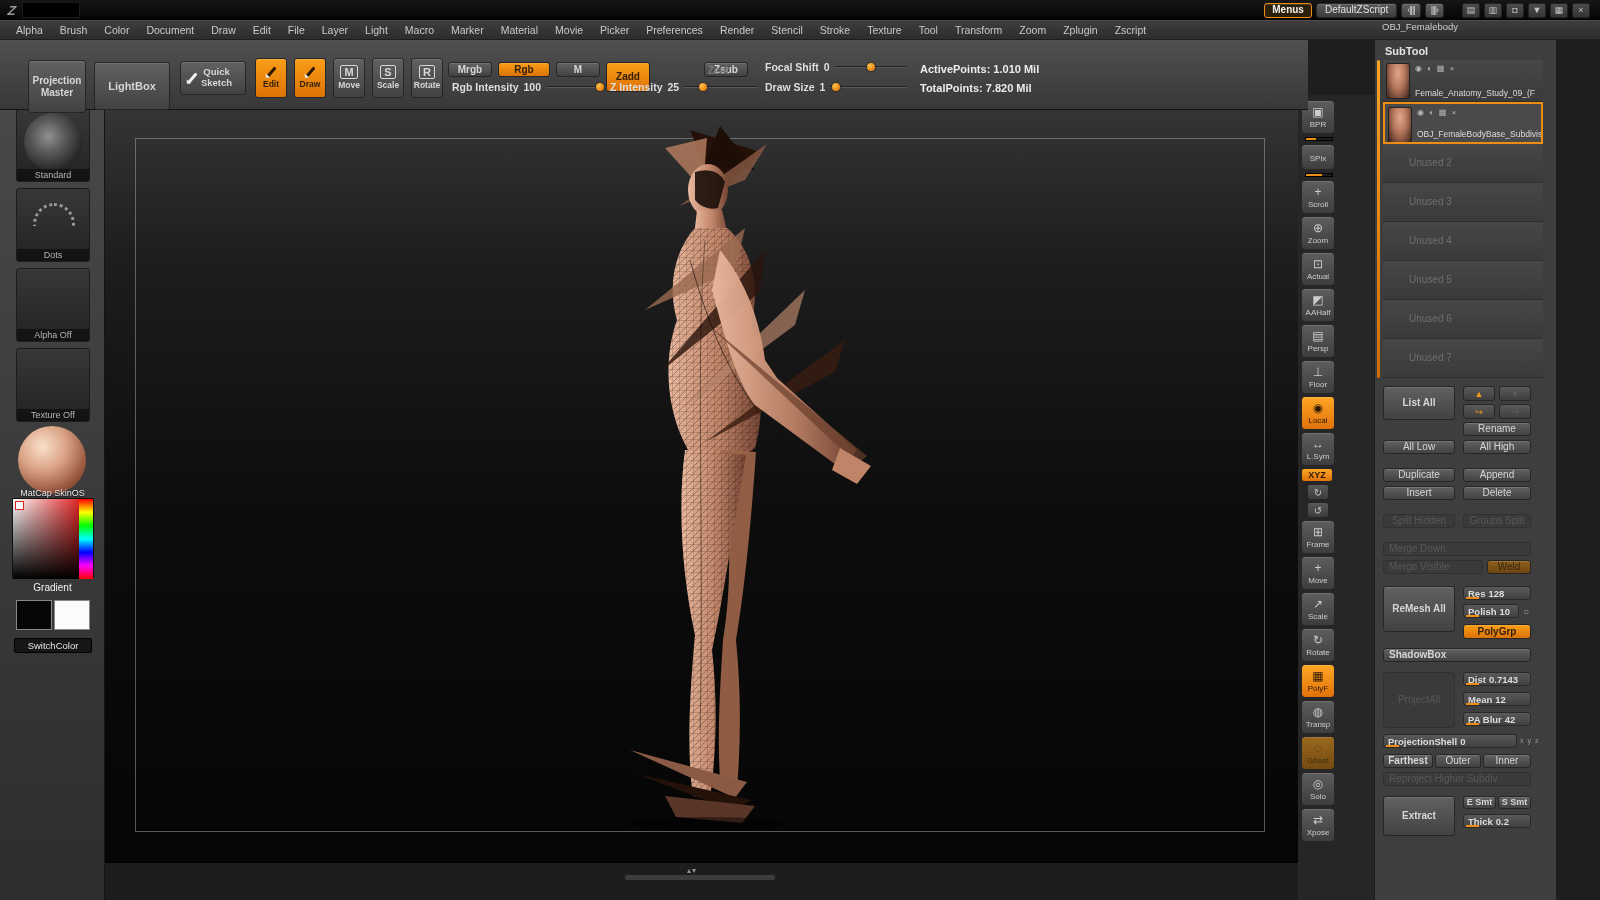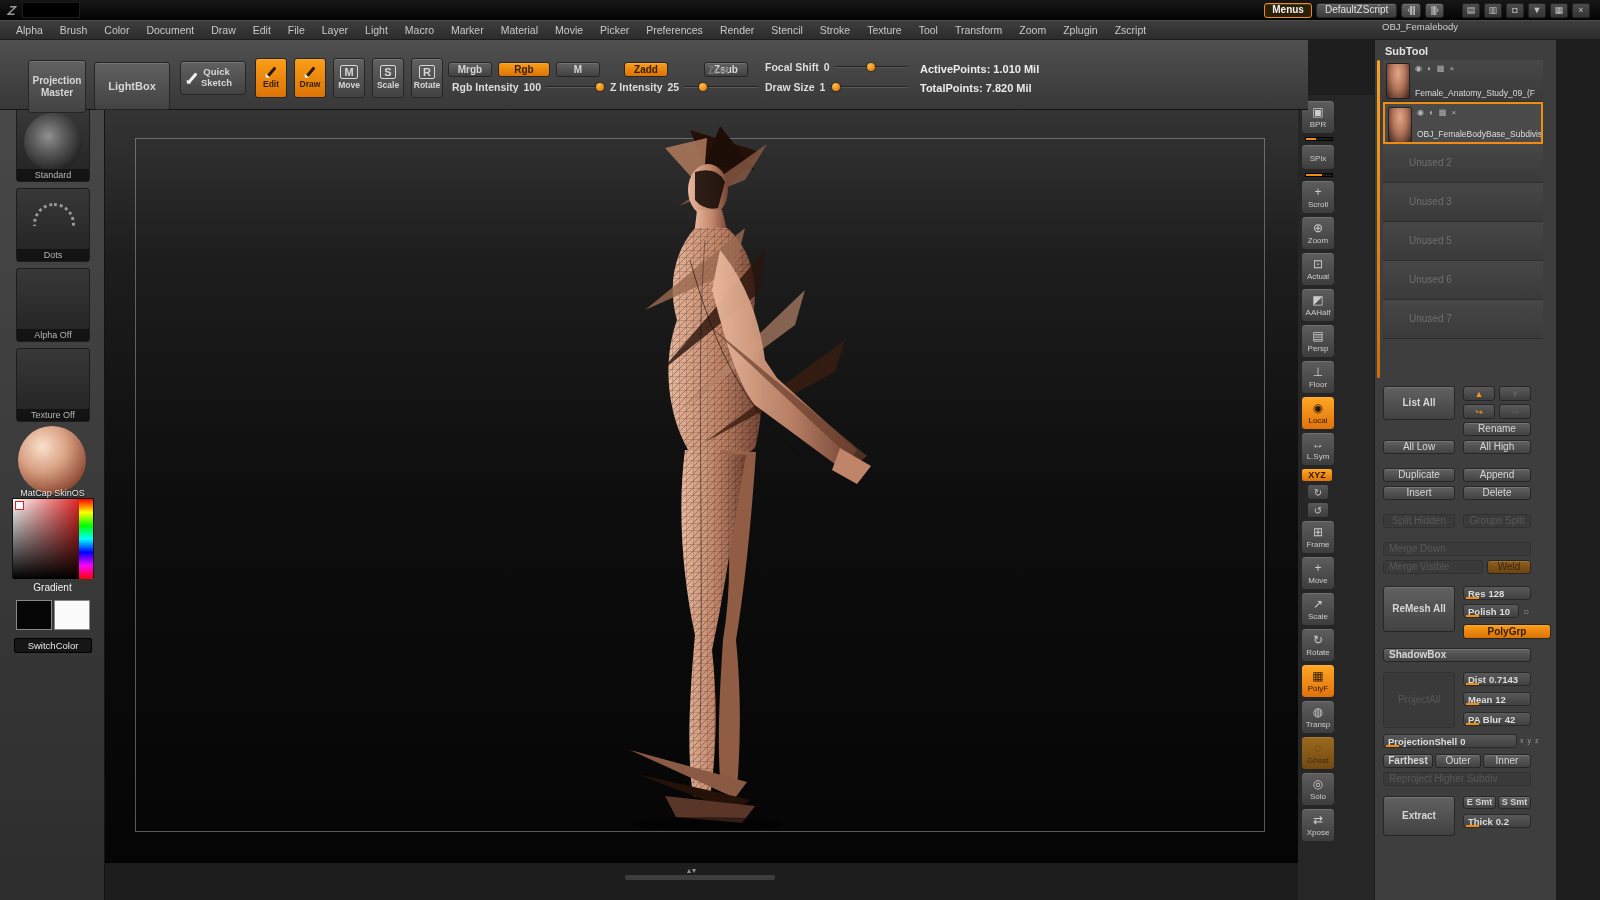--- a/index.html
+++ b/index.html
@@ -218,21 +218,21 @@
     <button class="btn org" style="position:absolute;left:498px;top:22px;width:52px;height:15px;">Rgb</button>
     <button class="btn" style="position:absolute;left:556px;top:22px;width:44px;height:15px;font-weight:bold;">M</button>
     <div class="tslider" style="left:452px;top:40px;width:150px;height:14px;">
       <span class="tl">Rgb Intensity</span>
       <span class="tl">100</span>
       <span class="track">
           <i class="thumbdot" style="left:calc(100% - 6px);"></i>
         </span>
     </div>
 
-    <button class="btn org" style="position:absolute;left:624px;top:22px;width:44px;height:15px;">Zadd</button>
+    <button class="btn org" style="position:absolute;left:606px;top:22px;width:44px;height:30px;">Zadd</button>
     <button class="btn" style="position:absolute;left:656px;top:22px;width:44px;height:15px;font-weight:bold;margin-left:48px;">Zsub</button>
     <span style="position:absolute;left:708px;top:25px;font-size:10px;color:#7b7b7b;font-weight:bold;">Zcut</span>
     <div class="tslider" style="left:610px;top:40px;width:148px;height:14px;">
       <span class="tl">Z Intensity</span>
       <span class="tl">25</span>
       <span class="track">
           <i class="thumbdot" style="left:calc(25% - 4px);"></i>
         </span>
     </div>
 
@@ -452,20 +452,23 @@
         </span>
         <span class="stlabel">OBJ_FemaleBodyBase_Subdivis</span>
       </div>
       <div class="strow unused">
         <span class="unlabel">Unused 2</span>
         </div>
       <div class="strow unused">
         <span class="unlabel">Unused 3</span>
         </div>
       <div class="strow unused">
+        <span class="unlabel">Unused 4</span>
+        </div>
+      <div class="strow unused">
         <span class="unlabel">Unused 5</span>
         </div>
       <div class="strow unused">
         <span class="unlabel">Unused 6</span>
         </div>
       <div class="strow unused">
         <span class="unlabel">Unused 7</span>
         </div>
     </div>
 
@@ -493,21 +496,21 @@
     <button class="btn pbtn" style="left:8px;top:546px;width:72px;height:46px;font-weight:bold;">ReMesh All</button>
     <div class="pslider" style="left:88px;top:546px;width:68px;height:14px;">
       <span>Res</span>
         <span>128</span>
     </div>
     <div class="pslider" style="left:88px;top:564px;width:56px;height:14px;">
       <span>Polish</span>
         <span>10</span>
     </div>
     <span class="ptoggle" style="left:148px;top:566px;">○</span>
-    <button class="btn org pbtn" style="left:88px;top:584px;width:88px;height:15px;">PolyGrp</button>
+    <button class="btn org pbtn" style="left:88px;top:584px;width:68px;height:15px;">PolyGrp</button>
 
     <button class="btn pbtn" style="left:8px;top:608px;width:148px;height:14px;justify-content:flex-start;padding-left:5px;font-weight:bold;">ShadowBox</button>
 
     <button class="btn dis pbtn" style="left:8px;top:632px;width:72px;height:56px;">ProjectAll</button>
     <div class="pslider" style="left:88px;top:632px;width:68px;height:14px;">
       <span>Dist</span>
         <span>0.7143</span>
     </div>
     <div class="pslider" style="left:88px;top:652px;width:68px;height:14px;">
       <span>Mean</span>

